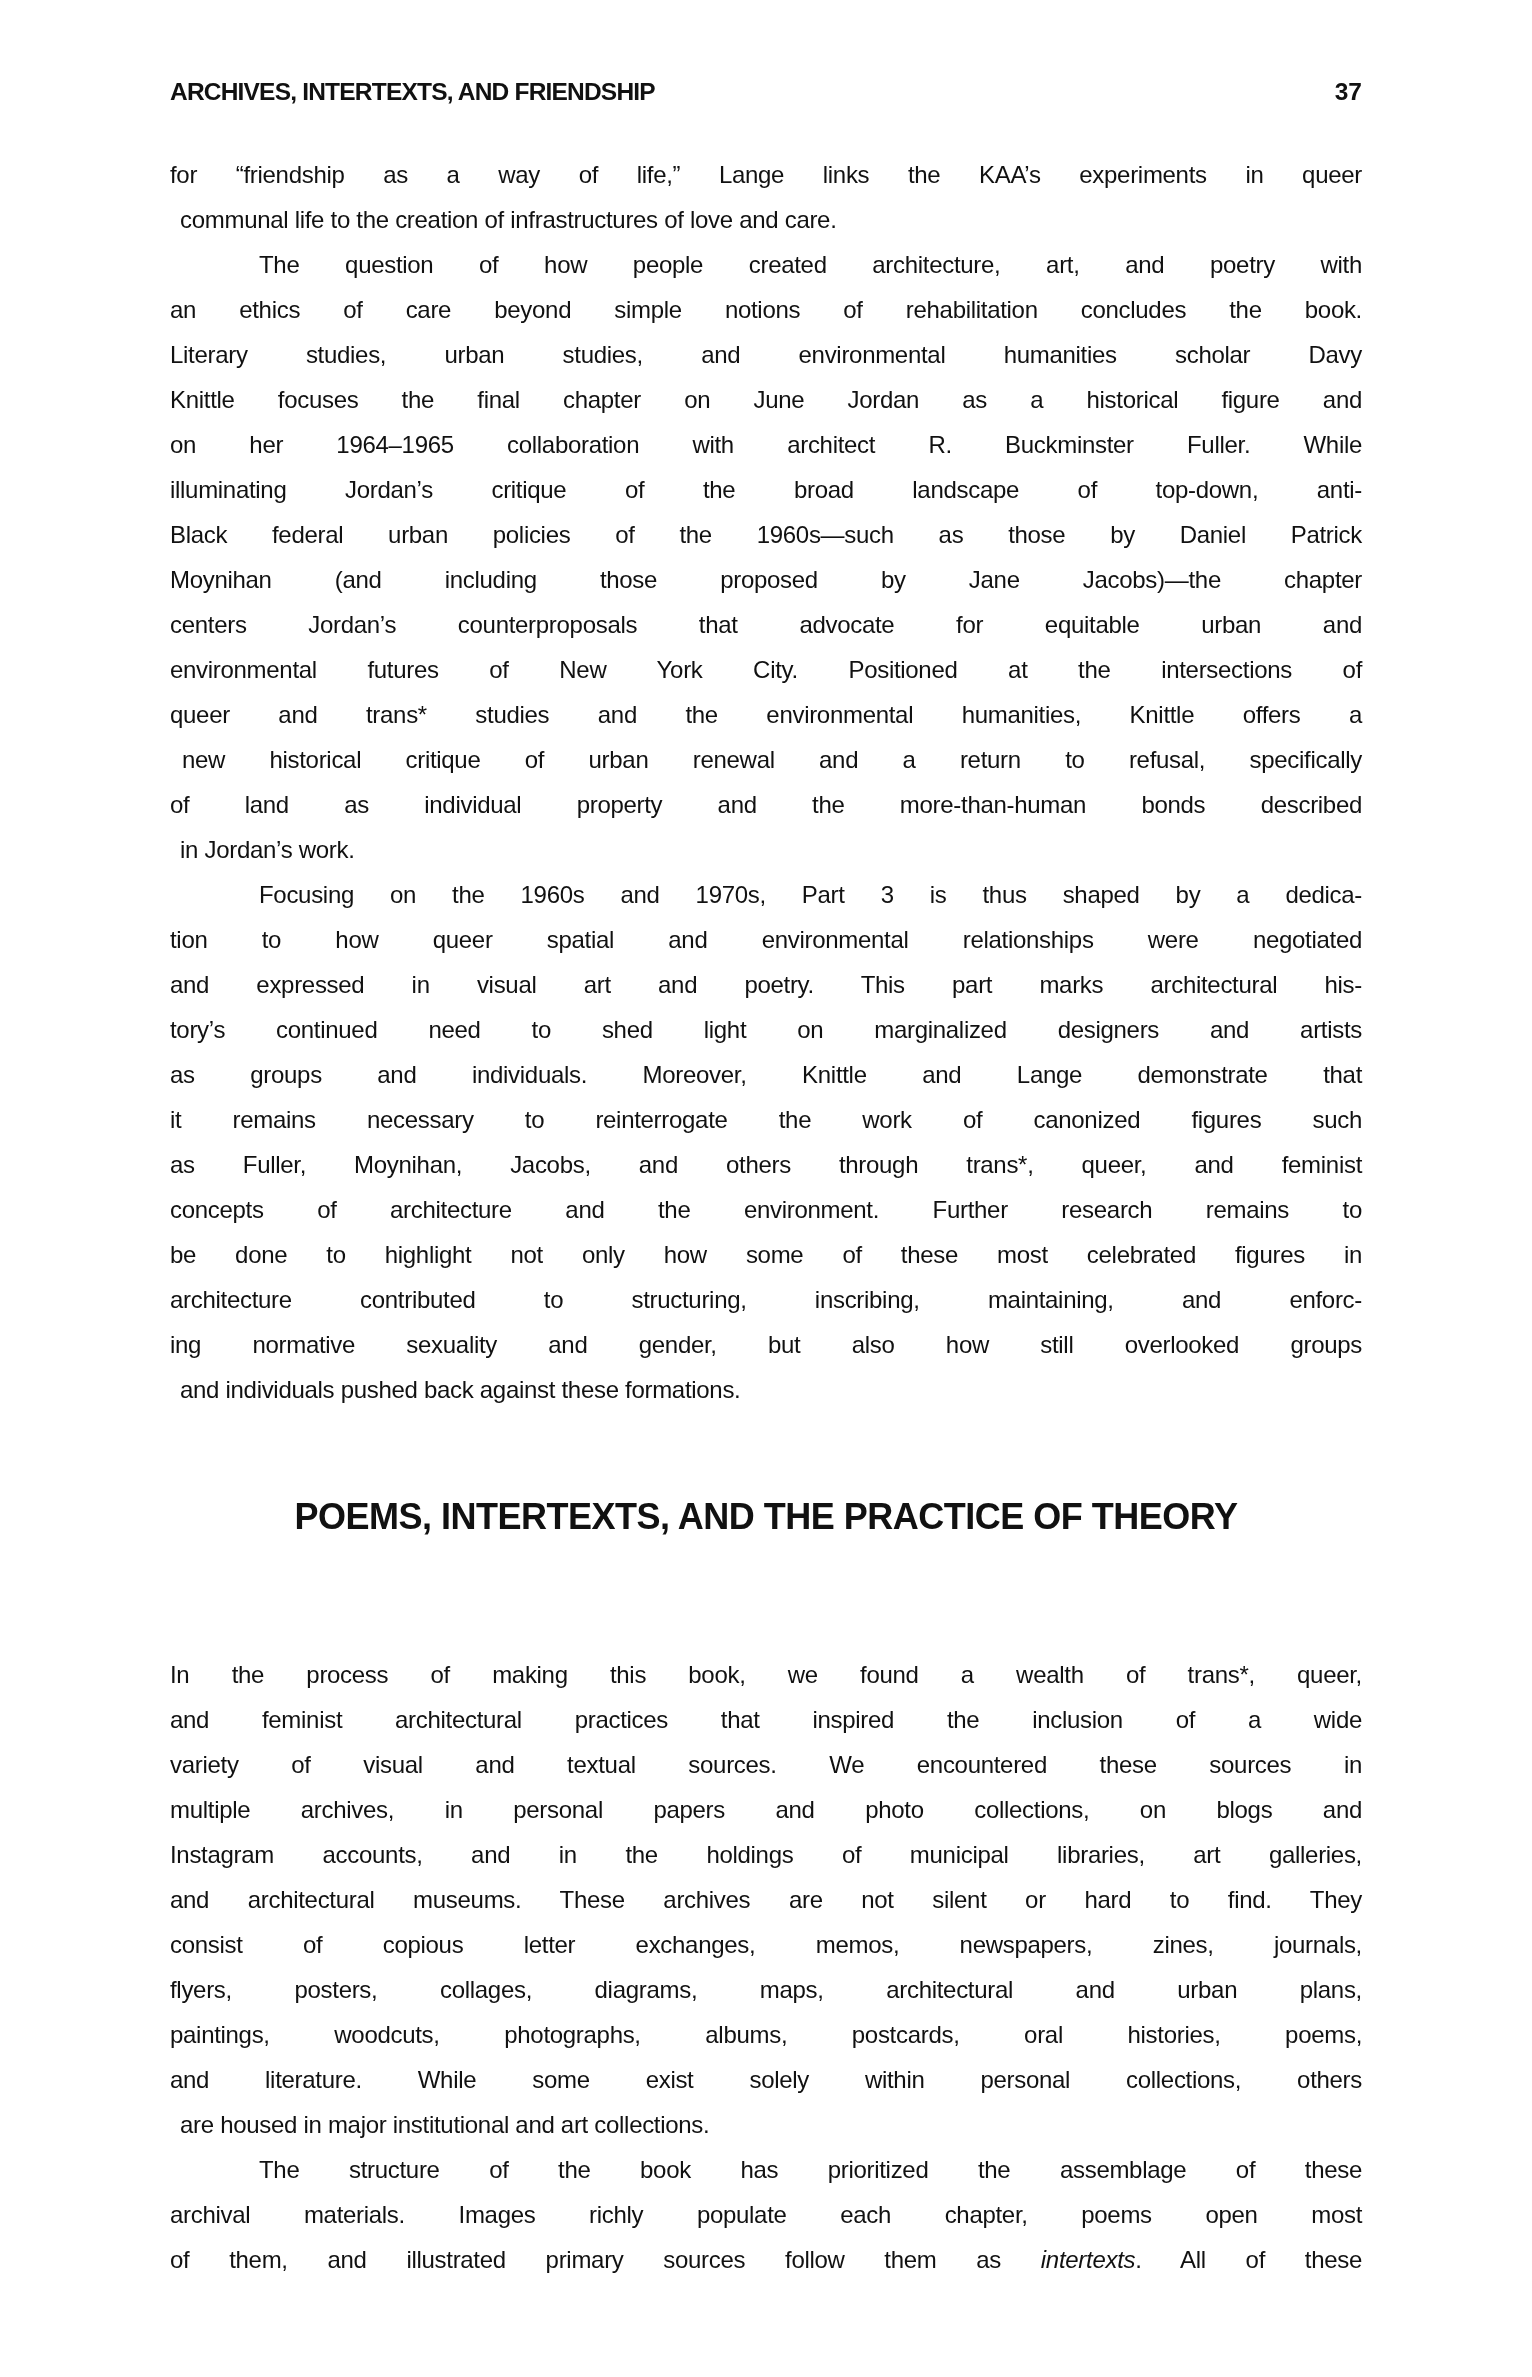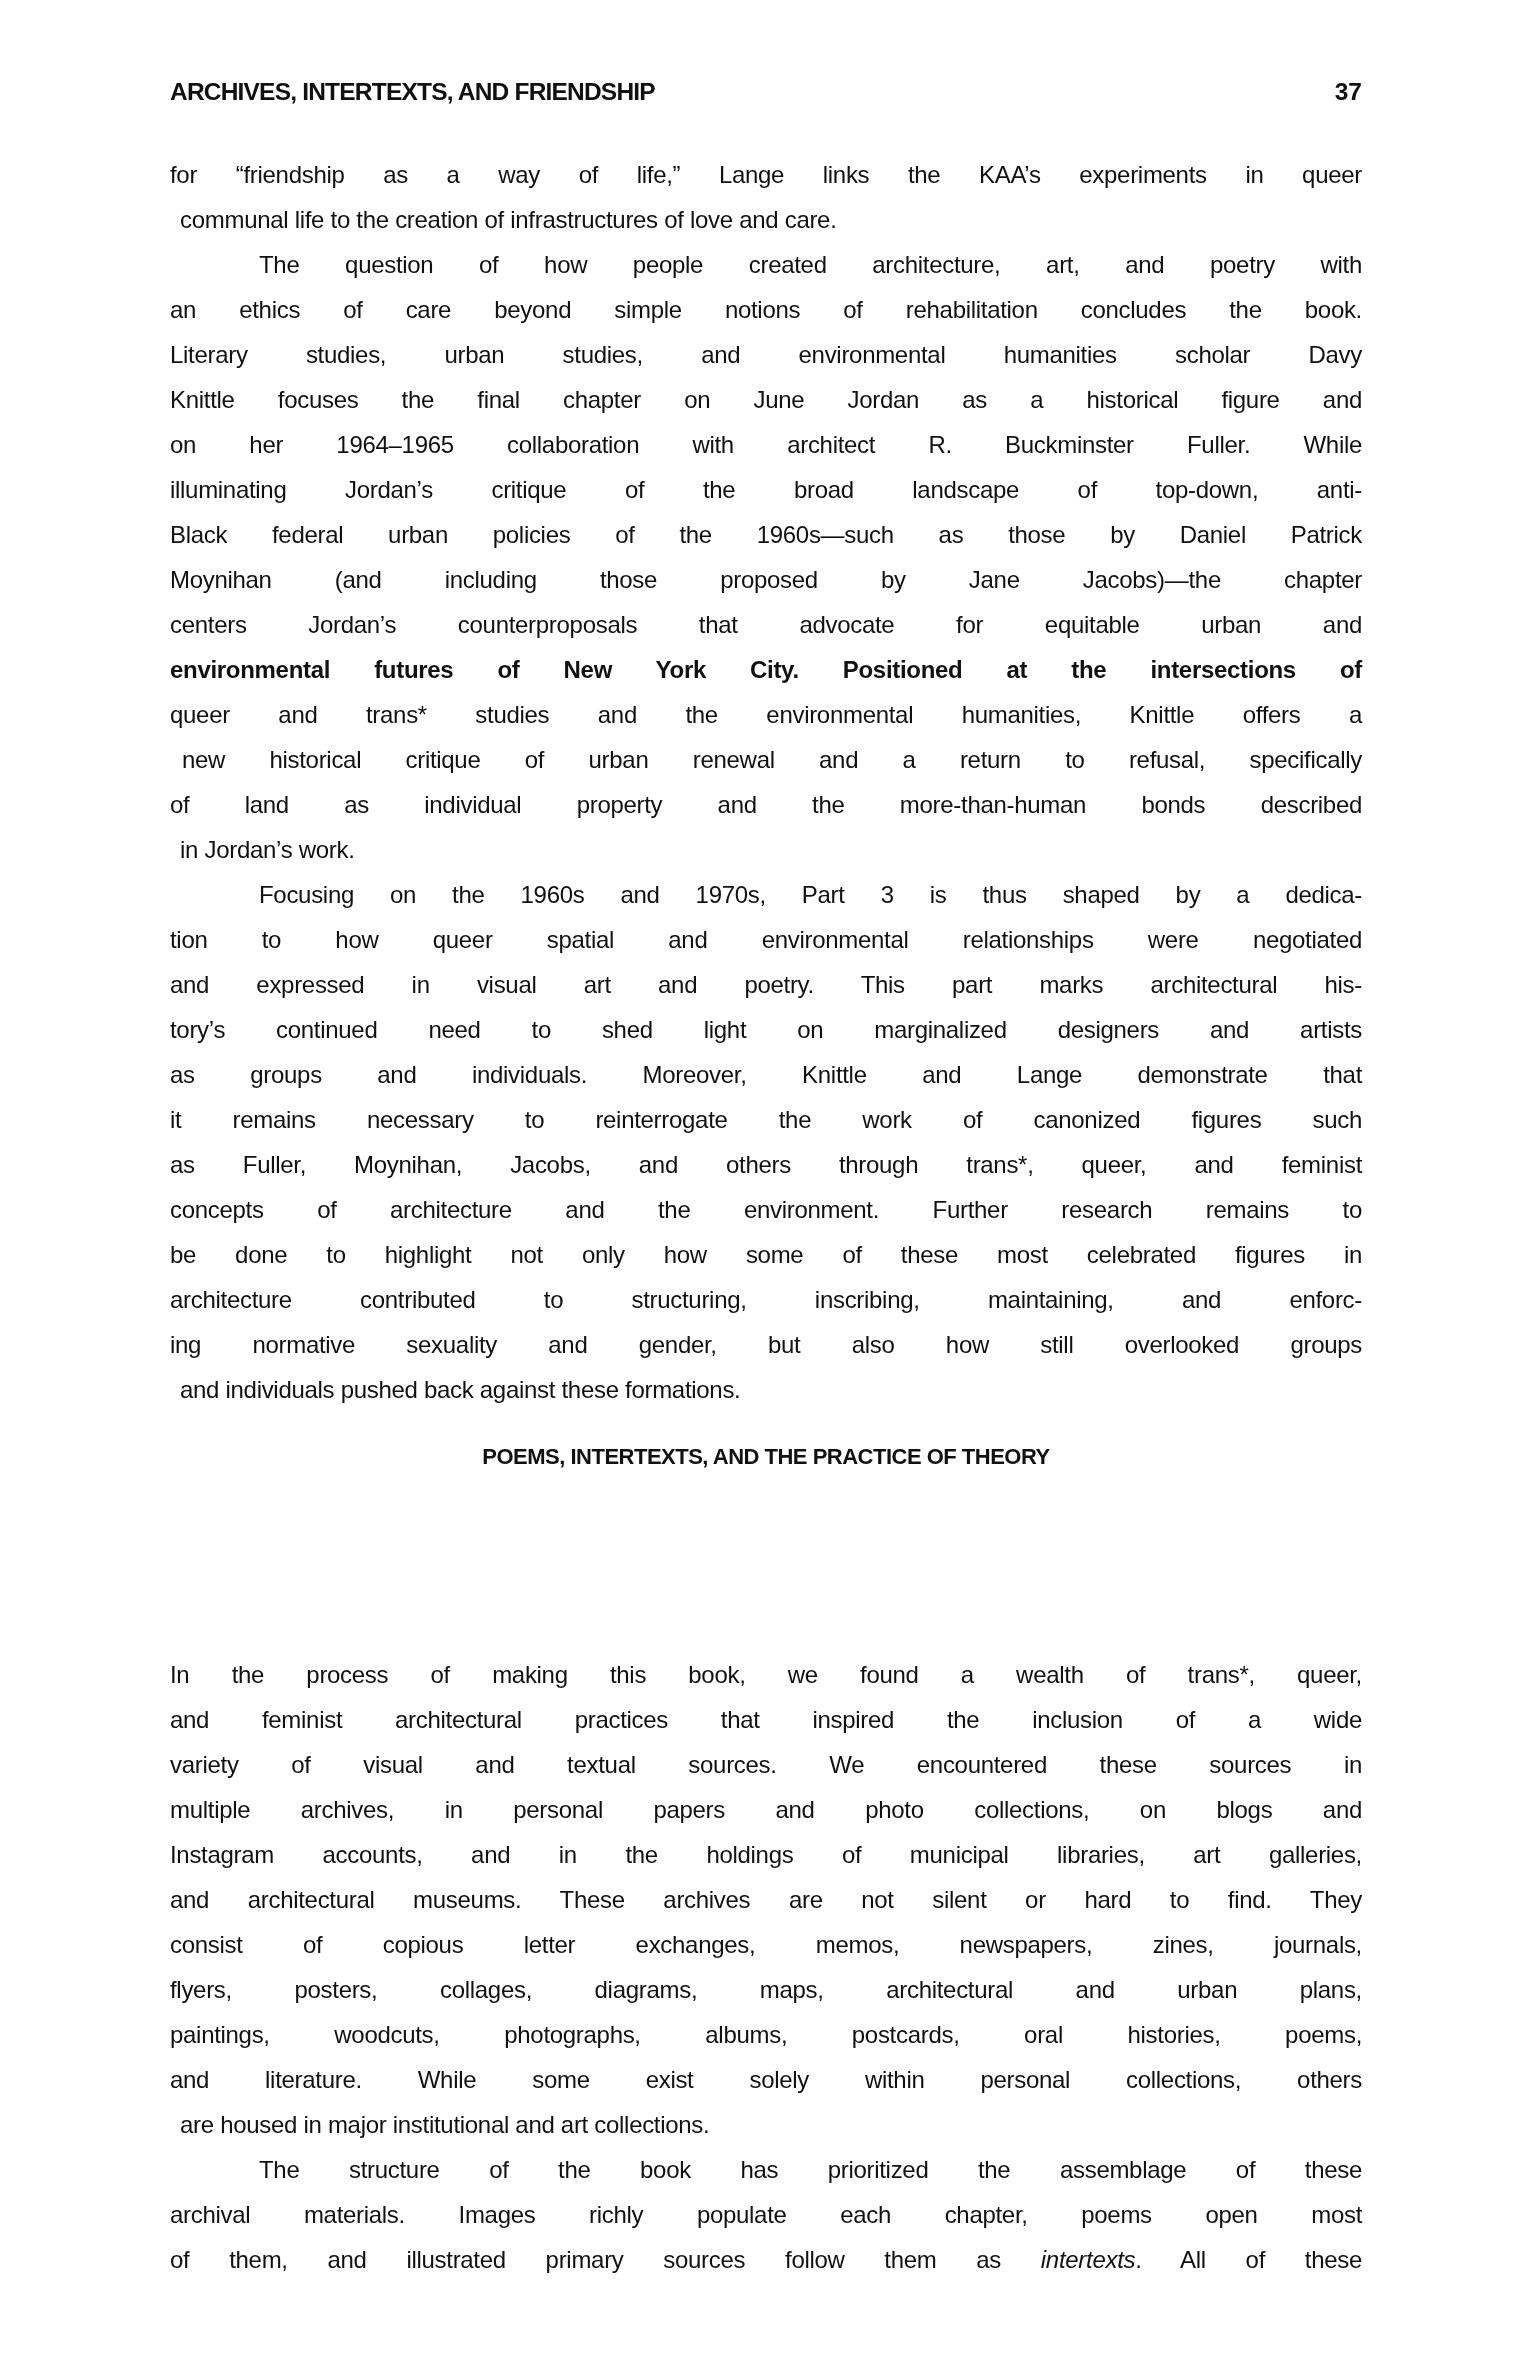--- a/index.html
+++ b/index.html
@@ -69,24 +69,24 @@
     padding-left: 89px;
     box-sizing: border-box;
   }
   .line em {
     font-style: italic;
   }
   .section-heading {
     position: absolute;
     left: 170px;
     width: 1192px;
-    top: 1438px;
+    top: 1498px;
     height: 38px;
     line-height: 38px;
-    font-size: 22px;
+    font-size: 36px;
     font-weight: bold;
     letter-spacing: -0.5px;
     text-align: center;
     white-space: nowrap;
     margin: 0;
   }
 </style>
 </head>
 <body>
 
@@ -100,21 +100,21 @@
     <div class="line last">communal life to the creation of infrastructures of love and care.</div>
     <div class="line indent"><span style="white-space: nowrap; word-spacing: -0.8px;">The question of how people created architecture, art, and poetry with</span></div>
     <div class="line"><span style="white-space: nowrap; word-spacing: -0.8px;">an ethics of care beyond simple notions of rehabilitation concludes the book.</span></div>
     <div class="line"><span style="white-space: nowrap; word-spacing: -0.8px;">Literary studies, urban studies, and environmental humanities scholar Davy</span></div>
     <div class="line"><span style="white-space: nowrap; word-spacing: -0.8px;">Knittle focuses the final chapter on June Jordan as a historical figure and</span></div>
     <div class="line"><span style="white-space: nowrap; word-spacing: -0.8px;">on her 1964–1965 collaboration with architect R. Buckminster Fuller. While</span></div>
     <div class="line"><span style="white-space: nowrap; word-spacing: -0.8px;">illuminating Jordan’s critique of the broad landscape of top-down, anti-</span></div>
     <div class="line"><span style="white-space: nowrap; word-spacing: -0.8px;">Black federal urban policies of the 1960s—such as those by Daniel Patrick</span></div>
     <div class="line"><span style="white-space: nowrap; word-spacing: -0.8px;">Moynihan (and including those proposed by Jane Jacobs)—the chapter</span></div>
     <div class="line"><span style="white-space: nowrap; word-spacing: -0.8px;">centers Jordan’s counterproposals that advocate for equitable urban and</span></div>
-    <div class="line"><span style="white-space: nowrap; word-spacing: -0.8px; font-weight: bold;">environmental futures of New York City. Positioned at the intersections of</span></div>
+    <div class="line"><span style="white-space: nowrap; word-spacing: -0.8px;">environmental futures of New York City. Positioned at the intersections of</span></div>
     <div class="line"><span style="white-space: nowrap; word-spacing: -0.8px; margin-top: 48px;">queer and trans* studies and the environmental humanities, Knittle offers a</span></div>
     <div class="line"><span style="white-space: nowrap; word-spacing: -0.8px; margin-left: 12px;">new historical critique of urban renewal and a return to refusal, specifically</span></div>
     <div class="line"><span style="white-space: nowrap; word-spacing: -0.8px;">of land as individual property and the more-than-human bonds described</span></div>
     <div class="line last">in Jordan’s work.</div>
     <div class="line indent"><span style="white-space: nowrap; word-spacing: -0.8px;">Focusing on the 1960s and 1970s, Part 3 is thus shaped by a dedica-</span></div>
     <div class="line"><span style="white-space: nowrap; word-spacing: -0.8px;">tion to how queer spatial and environmental relationships were negotiated</span></div>
     <div class="line"><span style="white-space: nowrap; word-spacing: -0.8px;">and expressed in visual art and poetry. This part marks architectural his-</span></div>
     <div class="line"><span style="white-space: nowrap; word-spacing: -0.8px;">tory’s continued need to shed light on marginalized designers and artists</span></div>
     <div class="line"><span style="white-space: nowrap; word-spacing: -0.8px;">as groups and individuals. Moreover, Knittle and Lange demonstrate that</span></div>
     <div class="line"><span style="white-space: nowrap; word-spacing: -0.8px;">it remains necessary to reinterrogate the work of canonized figures such</span></div>

